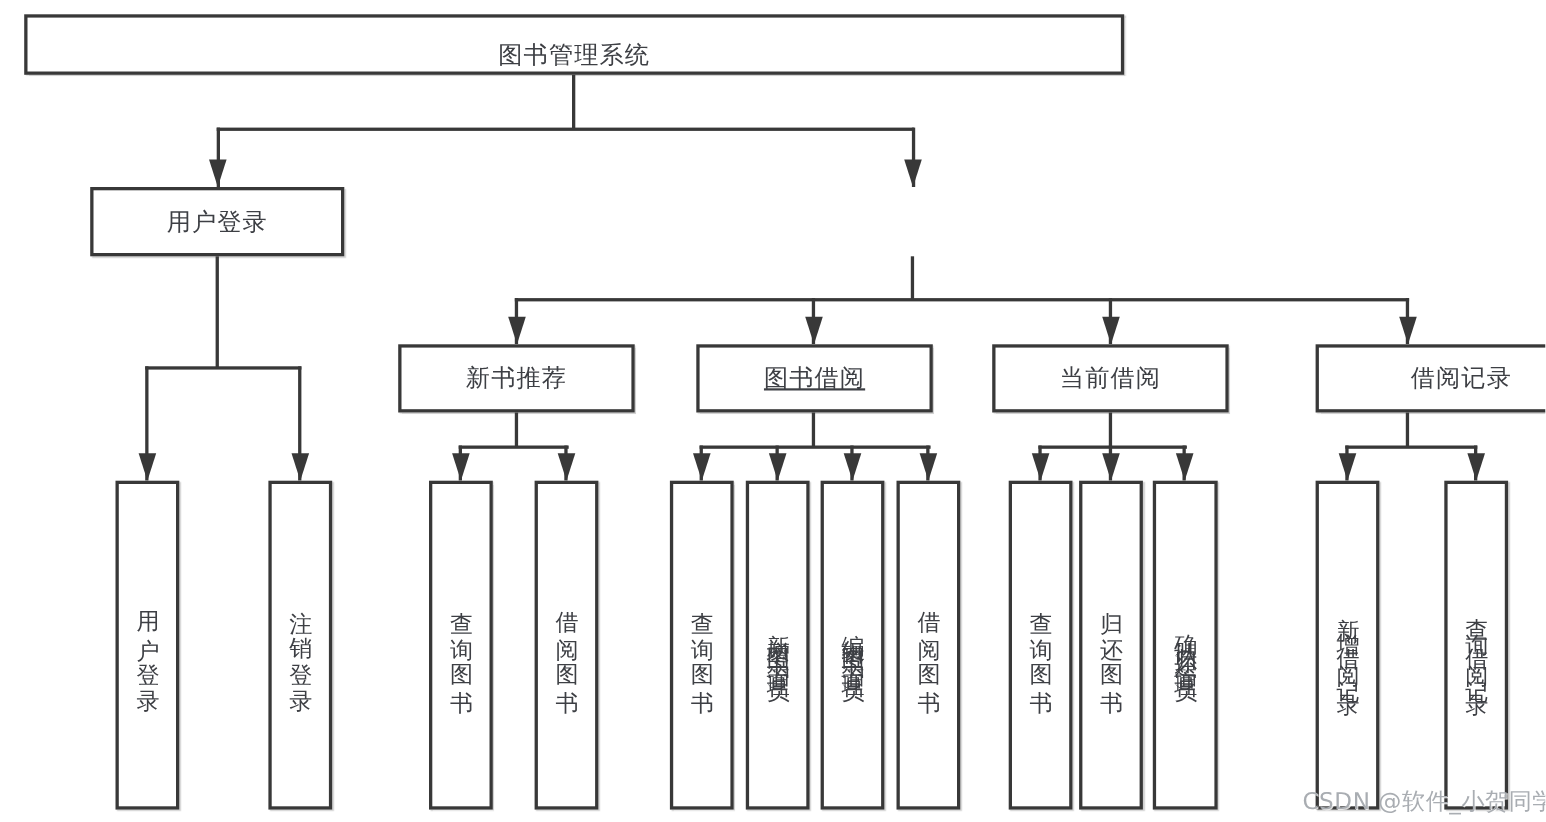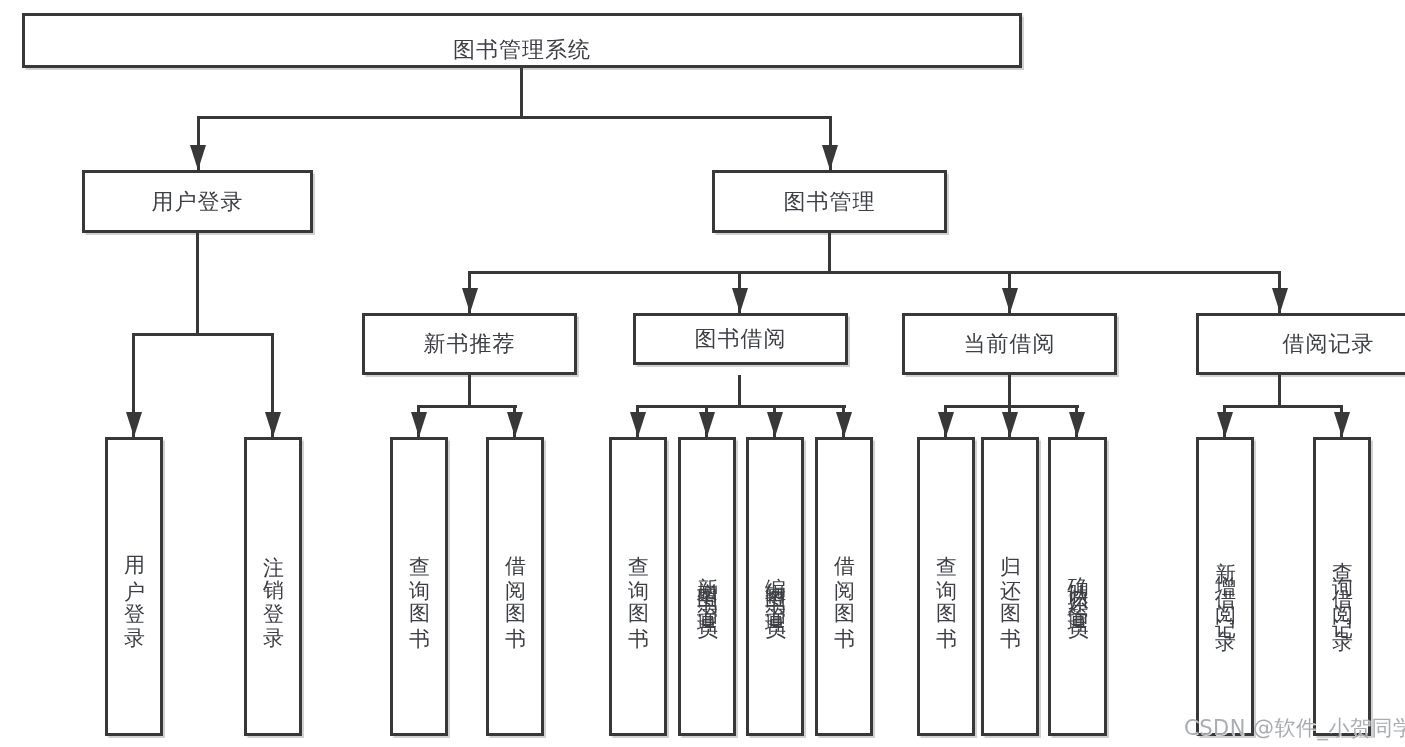--- a/index.html
+++ b/index.html
@@ -78,23 +78,20 @@
   <div class="vline" style="left:520px;top:68px;height:50px;"></div>
   <div class="hline" style="left:197px;top:116px;width:634px;"></div>
   <div class="vline" style="left:197px;top:116px;height:54px;"></div>
   <div class="arrow" style="left:190px;top:145px;"></div>
   <div class="vline" style="left:829px;top:116px;height:54px;"></div>
   <div class="arrow" style="left:822px;top:145px;"></div>
 
   <div class="node" style="left:82px;top:170px;width:231px;height:63px;">
     <span class="hlabel">用户登录</span>
   </div>
-  <div class="node" style="left:712px;top:170px;width:235px;height:63px;">
-    <span class="hlabel">图书管理</span>
-  </div>
 
   <div class="vline" style="left:196px;top:233px;height:102px;"></div>
   <div class="hline" style="left:132px;top:333px;width:142px;"></div>
   <div class="vline" style="left:132px;top:333px;height:104px;"></div>
   <div class="arrow" style="left:126px;top:412px;"></div>
   <div class="vline" style="left:271px;top:333px;height:104px;"></div>
   <div class="arrow" style="left:265px;top:412px;"></div>
 
   <div class="vline" style="left:828px;top:233px;height:40px;"></div>
   <div class="hline" style="left:468px;top:271px;width:813px;"></div>
@@ -103,21 +100,21 @@
   <div class="vline" style="left:738px;top:271px;height:42px;"></div>
   <div class="arrow" style="left:732px;top:288px;"></div>
   <div class="vline" style="left:1008px;top:271px;height:42px;"></div>
   <div class="arrow" style="left:1002px;top:288px;"></div>
   <div class="vline" style="left:1278px;top:271px;height:42px;"></div>
   <div class="arrow" style="left:1272px;top:288px;"></div>
 
   <div class="node" style="left:362px;top:313px;width:215px;height:62px;">
     <span class="hlabel">新书推荐</span>
   </div>
-  <div class="node" style="left:633px;top:313px;width:215px;height:52px;">
+  <div class="node" style="left:633px;top:313px;width:215px;height:62px;text-decoration:underline;">
     <span class="hlabel">图书借阅</span>
   </div>
   <div class="node" style="left:902px;top:313px;width:215px;height:62px;align-items:center;">
     <span class="hlabel">当前借阅</span>
   </div>
   <div class="node" style="left:1196px;top:313px;width:217px;height:62px;padding-left:48px;">
     <span class="hlabel">借阅记录</span>
   </div>
 
   <div class="vline" style="left:468px;top:375px;height:32px;"></div>

